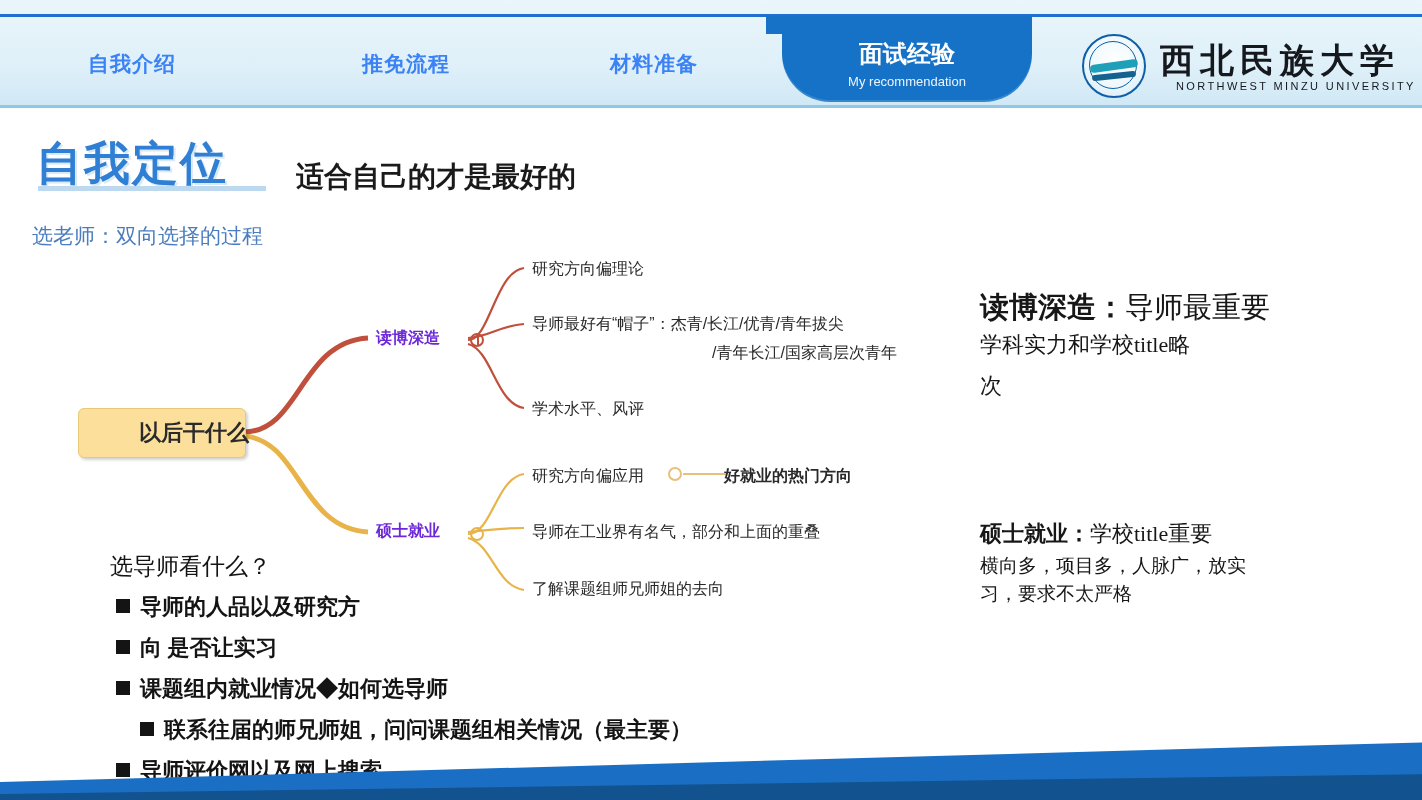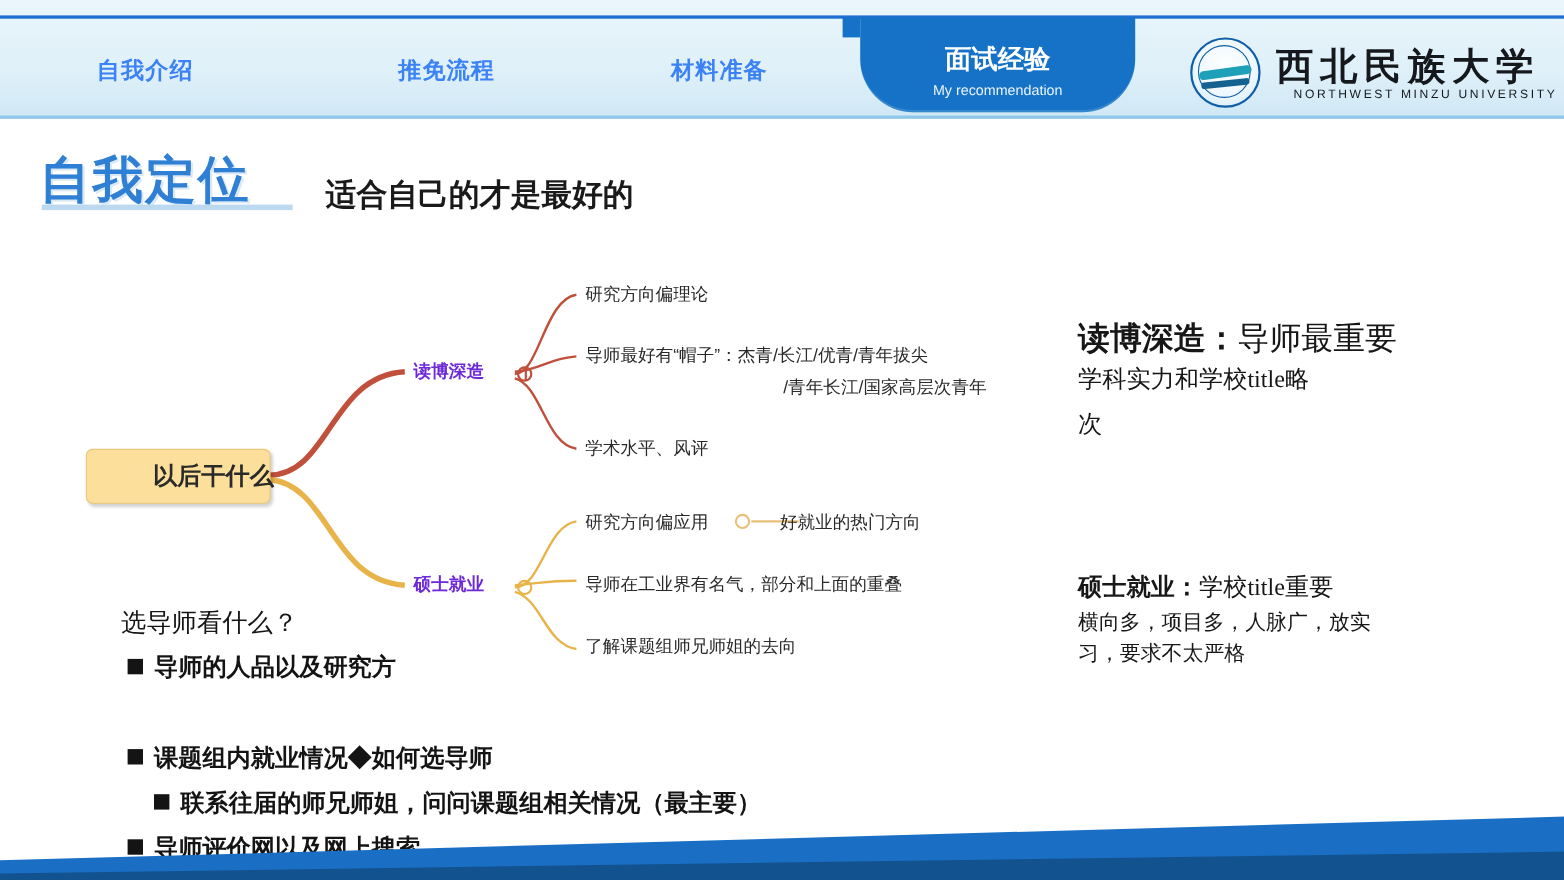--- a/index.html
+++ b/index.html
@@ -211,21 +211,21 @@
     color: #2a2a2a;
     white-space: nowrap;
     line-height: 1.5;
   }
   .mm-l1 { left: 532px; top: 257px; }
   .mm-l2 { left: 532px; top: 312px; }
   .mm-l3 { left: 532px; top: 397px; }
   .mm-l4 { left: 532px; top: 464px; }
   .mm-l5 { left: 532px; top: 520px; }
   .mm-l6 { left: 532px; top: 577px; }
-  .mm-l7 { left: 709px; top: 464px; }
+  .mm-l7 { left: 724px; top: 464px; font-weight: bold; }
 
   .mm-svg {
     position: absolute;
     left: 0; top: 0;
     width: 1422px; height: 800px;
     pointer-events: none;
   }
 
   
   .note {
@@ -311,20 +311,21 @@
     <div class="ring"></div>
     <div class="band"></div>
     <div class="band2"></div>
   </div>
   <div class="logo-cn">西北民族大学</div>
   <div class="logo-en">NORTHWEST MINZU UNIVERSITY</div>
 
   <div class="title-main">自我定位</div>
   <div class="title-underline"></div>
   <div class="title-sub">适合自己的才是最好的</div>
+  <div class="section-label">选老师：双向选择的过程</div>
 
   <svg class="mm-svg" viewBox="0 0 1422 800">
 
     <path d="M 244 432 C 300 432, 300 342, 368 338" fill="none" stroke="#c0503c" stroke-width="5"></path>
 
     <path d="M 244 436 C 300 440, 300 528, 368 532" fill="none" stroke="#e8b44a" stroke-width="5"></path>
 
     <circle cx="477" cy="340" r="6" fill="#ffffff" stroke="#c0503c" stroke-width="2"></circle>
     <path d="M 468 340 C 490 340, 495 272, 524 268" fill="none" stroke="#c0503c" stroke-width="2.2"></path>
     <path d="M 468 338 C 492 336, 498 326, 524 324" fill="none" stroke="#c0503c" stroke-width="2.2"></path>
@@ -366,20 +367,23 @@
     <b>硕士就业：</b><span>学校title重要</span>
   </div>
   <div class="note note-b-2">横向多，项目多，人脉广，放实</div>
   <div class="note note-b-3">习，要求不太严格</div>
 
   <div class="bl-head">选导师看什么？</div>
 
   <div class="bl-item bl-1">
     <span class="mark"></span><span>导师的人品以及研究方</span>
   </div>
+  <div class="bl-item bl-2">
+    <span class="mark"></span><span>向 是否让实习</span>
+  </div>
   <div class="bl-item bl-3">
     <span class="mark"></span><span>课题组内就业情况◆如何选导师</span>
   </div>
   <div class="bl-item bl-4">
     <span class="mark"></span><span>联系往届的师兄师姐，问问课题组相关情况（最主要）</span>
   </div>
   <div class="bl-item bl-5">
     <span class="mark"></span><span>导师评价网以及网上搜索</span>
   </div>
 

